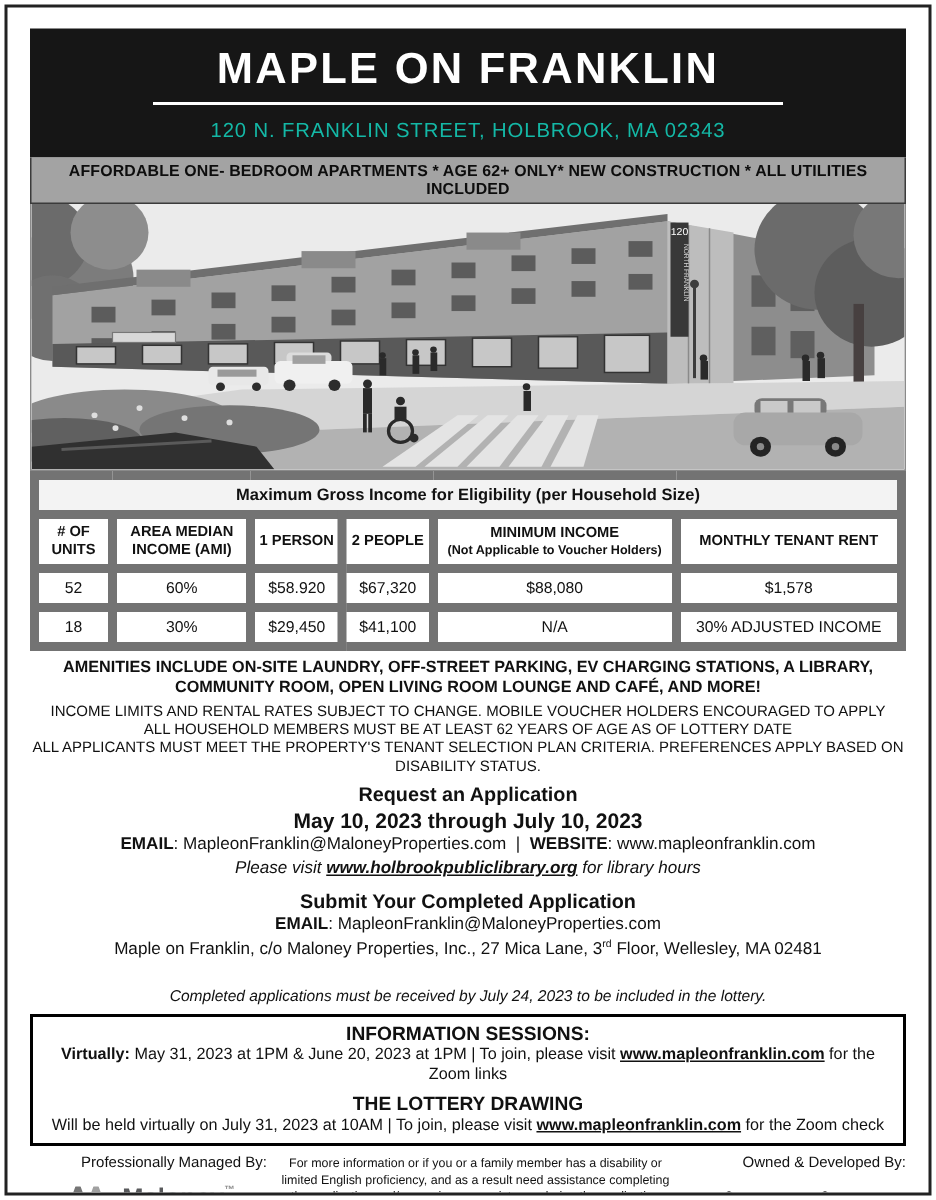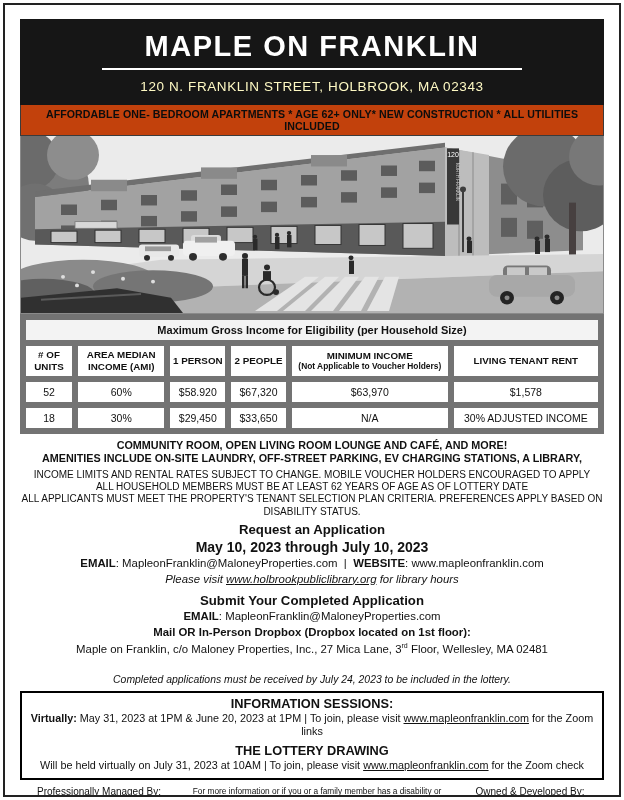--- a/index.html
+++ b/index.html
@@ -4,23 +4,23 @@
 <style>
   * { box-sizing: border-box; }
   body { margin:0; font-family:"Liberation Sans", sans-serif; color:#111; background:#fff; }
   .page { width:624px; height:800px; position:relative; background:#fff; }
   .frame { position:absolute; inset:3px; border:2px solid #222; padding:14px 15px; overflow:hidden; }
 
   
   .hdr { background:#161616; color:#fff; text-align:center; padding:12px 0 11px; }
   .hdr .title { font-size:29px; font-weight:bold; letter-spacing:1.5px; line-height:1.05; }
   .hdr .rule { height:2px; background:#fff; width:72%; margin:7px auto 9px; }
-  .hdr .addr { font-size:13.5px; letter-spacing:0.6px; color:#fef9c3; }
-
-  .banner { background:#c2410c; border:1px solid #3b3b3b; border-top:none; text-align:center;
+  .hdr .addr { font-size:13.5px; letter-spacing:0.6px; color:#14b8a6; }
+
+  .banner { background:#a3a3a3; border:1px solid #3b3b3b; border-top:none; text-align:center;
             font-weight:bold; font-size:10.6px; padding:3px 0; letter-spacing:0.1px; color:#0d0d0d; }
 
   
   .photo { height:178px; border:1px solid #8a8a8a; border-top:none; overflow:hidden; }
   .photo svg { display:block; width:100%; height:100%; }
 
   
   table { width:100%; border-collapse:collapse; margin-top:0; }
   .cap td { background:#f3f3f3; font-weight:bold; font-size:11px; text-align:center; padding:4px 2px; }
   th, td { border:6px solid #737373; text-align:center; }
@@ -29,35 +29,35 @@
   tbody td { font-size:10.5px; padding:4px 2px; }
 
   .c { text-align:center; }
   .amenities { font-weight:bold; font-size:10.8px; line-height:1.25; margin-top:5px; }
   .fineprint { font-size:10px; line-height:1.24; margin-top:3px; }
   .sechead { font-size:13.2px; font-weight:bold; margin-top:4px; }
   .dates { font-size:14px; font-weight:bold; margin-top:2px; }
   .line { font-size:11.4px; margin-top:2px; line-height:1.2; }
   .line b { font-weight:bold; }
   .it { font-style:italic; }
-  .link { text-decoration:underline; }
+  .link { text-decoration:underline;font-weight:bold; }
   .deadline { font-size:10.4px; font-style:italic; margin-top:18px; }
   sup { font-size:7px; }
 
   .infobox { border:2px solid #000; margin-top:6px; padding:3px 6px 6px; }
   .infobox .bh { font-size:12.8px; font-weight:bold; }
   .infobox .line { font-size:10.8px; margin-top:1px; }
   .infobox .bh2 { font-size:12.8px; font-weight:bold; margin-top:5px; }
 
   
   .footer { display:flex; margin-top:6px; align-items:flex-start; }
   .f-left { width:158px; text-align:center; }
   .f-mid { flex:1; text-align:center; font-size:8.3px; line-height:1.3; padding:0 6px; }
   .f-right { width:148px; text-align:center; }
-  .f-label { font-size:10px; }
+  .f-label { font-size:10px;text-align:right; }
   .mal { display:flex; align-items:center; justify-content:center; gap:6px; margin-top:9px; }
   .mal-name { font-size:17px; font-weight:bold; color:#58595b; line-height:1; }
   .mal-name .tm { font-size:7px; vertical-align:top; color:#8b8b8b; }
   .mal-sub { font-size:8px; color:#a7a7a7; letter-spacing:2.1px; text-align:left; margin-top:2px; }
   .nw { margin-top:10px; display:inline-block; }
   .nw-name { font-size:13.5px; font-weight:bold; color:#6a6a6a; line-height:1; }
   .nw-name .reg { font-size:7px; vertical-align:super; }
 </style>
 </head>
 <body>
@@ -232,44 +232,44 @@
       <tbody>
         <tr class="cap">
             <td colspan="6">Maximum Gross Income for Eligibility (per Household Size)</td>
           </tr>
         <tr>
           <th># OF UNITS</th>
           <th>AREA MEDIAN INCOME (AMI)</th>
           <th>1 PERSON</th>
           <th>2 PEOPLE</th>
           <th><span>MINIMUM INCOME</span><span class="sub">(Not Applicable to Voucher Holders)</span></th>
-          <th>LIVING TENANT RENT</th>
+          <th>MONTHLY TENANT RENT</th>
         </tr>
         <tr>
           <td>52</td>
           <td>60%</td>
           <td>$58.920</td>
           <td>$67,320</td>
-          <td>$63,970</td>
+          <td>$88,080</td>
           <td>$1,578</td>
         </tr>
         <tr>
           <td>18</td>
           <td>30%</td>
           <td>$29,450</td>
-          <td>$33,650</td>
+          <td>$41,100</td>
           <td>N/A</td>
           <td>30% ADJUSTED INCOME</td>
         </tr>
       </tbody>
     </table>
 
     <div class="amenities c">
+      <div>AMENITIES INCLUDE ON-SITE LAUNDRY, OFF-STREET PARKING, EV CHARGING STATIONS, A LIBRARY,</div>
       <div>COMMUNITY ROOM, OPEN LIVING ROOM LOUNGE AND CAFÉ, AND MORE!</div>
-      <div>AMENITIES INCLUDE ON-SITE LAUNDRY, OFF-STREET PARKING, EV CHARGING STATIONS, A LIBRARY,</div>
     </div>
 
     <div class="fineprint c">
       <div>INCOME LIMITS AND RENTAL RATES SUBJECT TO CHANGE. MOBILE VOUCHER HOLDERS ENCOURAGED TO APPLY</div>
       <div>ALL HOUSEHOLD MEMBERS MUST BE AT LEAST 62 YEARS OF AGE AS OF LOTTERY DATE</div>
       <div>ALL APPLICANTS MUST MEET THE PROPERTY'S TENANT SELECTION PLAN CRITERIA. PREFERENCES APPLY BASED ON DISABILITY STATUS.</div>
     </div>
 
     <div class="sechead c">Request an Application</div>
     <div class="dates c">May 10, 2023 through July 10, 2023</div>
@@ -277,21 +277,20 @@
       <b>EMAIL</b><span>: MapleonFranklin@MaloneyProperties.com</span>&nbsp;&nbsp;<span>|</span>&nbsp;&nbsp;<b>WEBSITE</b><span>:  www.mapleonfranklin.com</span>
     </div>
     <div class="line c it">
       <span>Please visit </span><span class="link">www.holbrookpubliclibrary.org</span><span> for library hours</span>
     </div>
 
     <div class="sechead c" style="margin-top:7px">Submit Your Completed Application</div>
     <div class="line c">
       <b>EMAIL</b><span>: MapleonFranklin@MaloneyProperties.com</span>
     </div>
-    <div class="line c" style="font-weight:bold">Mail OR In-Person Dropbox (Dropbox located on 1st floor):</div>
     <div class="line c">
       <span>Maple on Franklin, c/o Maloney Properties, Inc., 27 Mica Lane, 3</span><sup>rd</sup><span> Floor, Wellesley, MA 02481</span>
     </div>
     <div class="deadline c">Completed applications must be received by July 24, 2023 to be included in the lottery.</div>
 
     <div class="infobox">
       <div class="bh c">INFORMATION SESSIONS:</div>
       <div class="line c">
         <b>Virtually:</b><span> May 31, 2023 at 1PM &amp; June 20, 2023 at 1PM | To join, please visit </span><span class="link">www.mapleonfranklin.com</span><span> for the Zoom links</span>
       </div>

